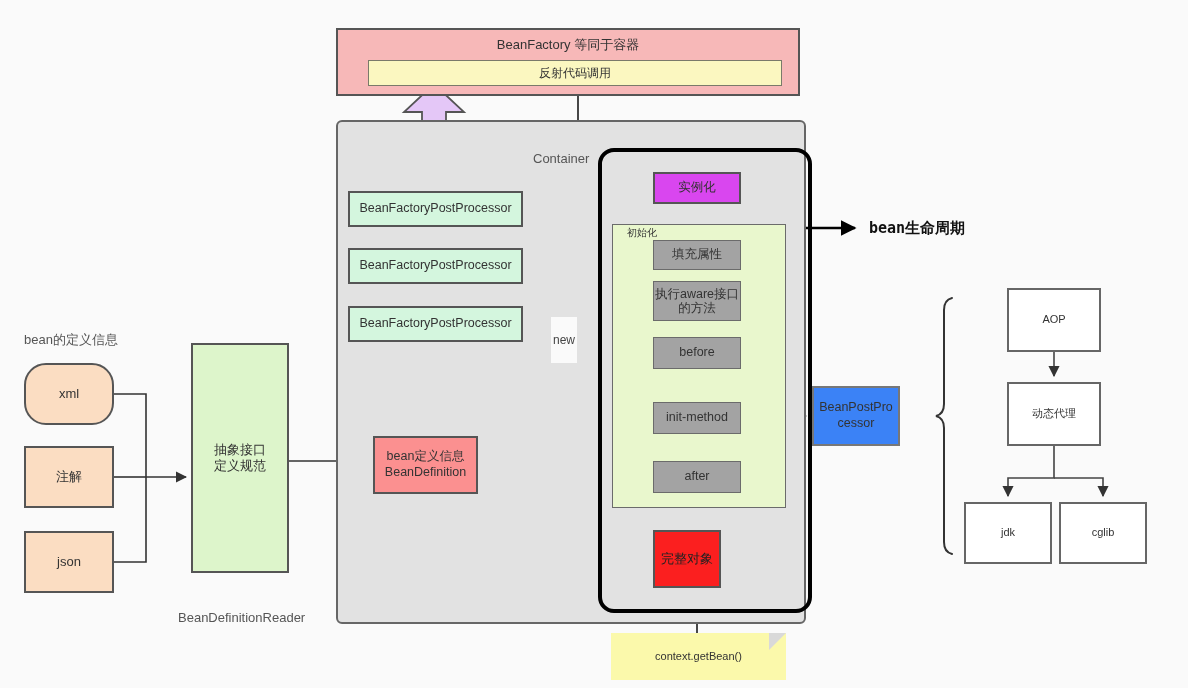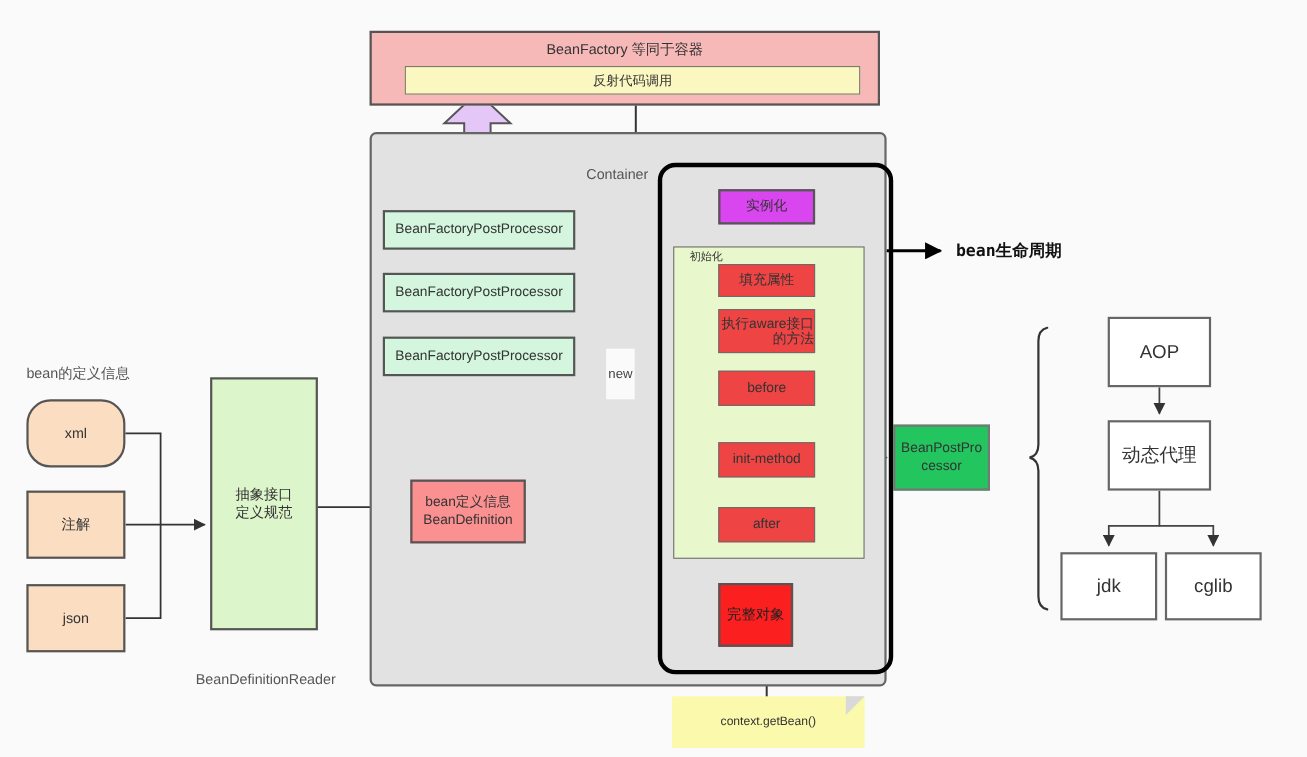--- a/index.html
+++ b/index.html
@@ -19,21 +19,21 @@
     left: 0; top: 0;
     width: 1188px;
     height: 688px;
   }
   .node {
     position: absolute;
     box-sizing: border-box;
     display: flex;
     align-items: center;
     justify-content: center;
-    text-align: right;
+    text-align: center;
     color: #333;
     font-size: 13px;
     line-height: 1.25;
     border: 2px solid #555;
     z-index: 5;
   }
   .lbl {
     position: absolute;
     color: #555;
     font-size: 13px;
@@ -139,21 +139,21 @@
 
   
   #instantiate {
     left: 653px; top: 172px;
     width: 88px; height: 32px;
     background: #d946ef;
     border: 2px solid #555;
     font-size: 12.5px;
   }
   .step {
-    background: #ef4444;
+    background: #a3a3a3;
     border: 1px solid #6b6b6b;
     font-size: 12.5px;
     left: 653px;
     width: 88px;
   }
   #fill-props { top: 240px; height: 30px; }
   #aware { top: 281px; height: 40px; line-height: 1.15; }
   #before { top: 337px; height: 32px; }
   #init-method { top: 402px; height: 32px; }
   #after { top: 461px; height: 32px; }
@@ -161,21 +161,21 @@
     left: 653px; top: 530px;
     width: 68px; height: 58px;
     background: #fb1f1f;
     border: 2px solid #555;
     font-size: 13px;
     color: #222;
   }
   #bpp {
     left: 812px; top: 386px;
     width: 88px; height: 60px;
-    background: #22c55e;
+    background: #3b82f6;
     border: 2px solid #777;
     font-size: 12.5px;
     flex-direction: column;
   }
 
   
   .src {
     left: 24px;
     width: 90px; height: 62px;
     background: #fbddc2;
@@ -191,21 +191,21 @@
     background: #ddf5cb;
     border: 2px solid #555;
     flex-direction: column;
     font-size: 13px;
   }
 
   
   .aop {
     background: #ffffff;
     border: 2px solid #666;
-    font-size: 17px;
+    font-size: 11px;
   }
   #aop { left: 1007px; top: 288px; width: 94px; height: 64px; }
   #proxy { left: 1007px; top: 382px; width: 94px; height: 64px; }
   #jdk { left: 964px; top: 502px; width: 88px; height: 62px; }
   #cglib { left: 1059px; top: 502px; width: 88px; height: 62px; }
 
   
   #getbean-note {
     left: 611px; top: 633px;
     width: 175px; height: 47px;

